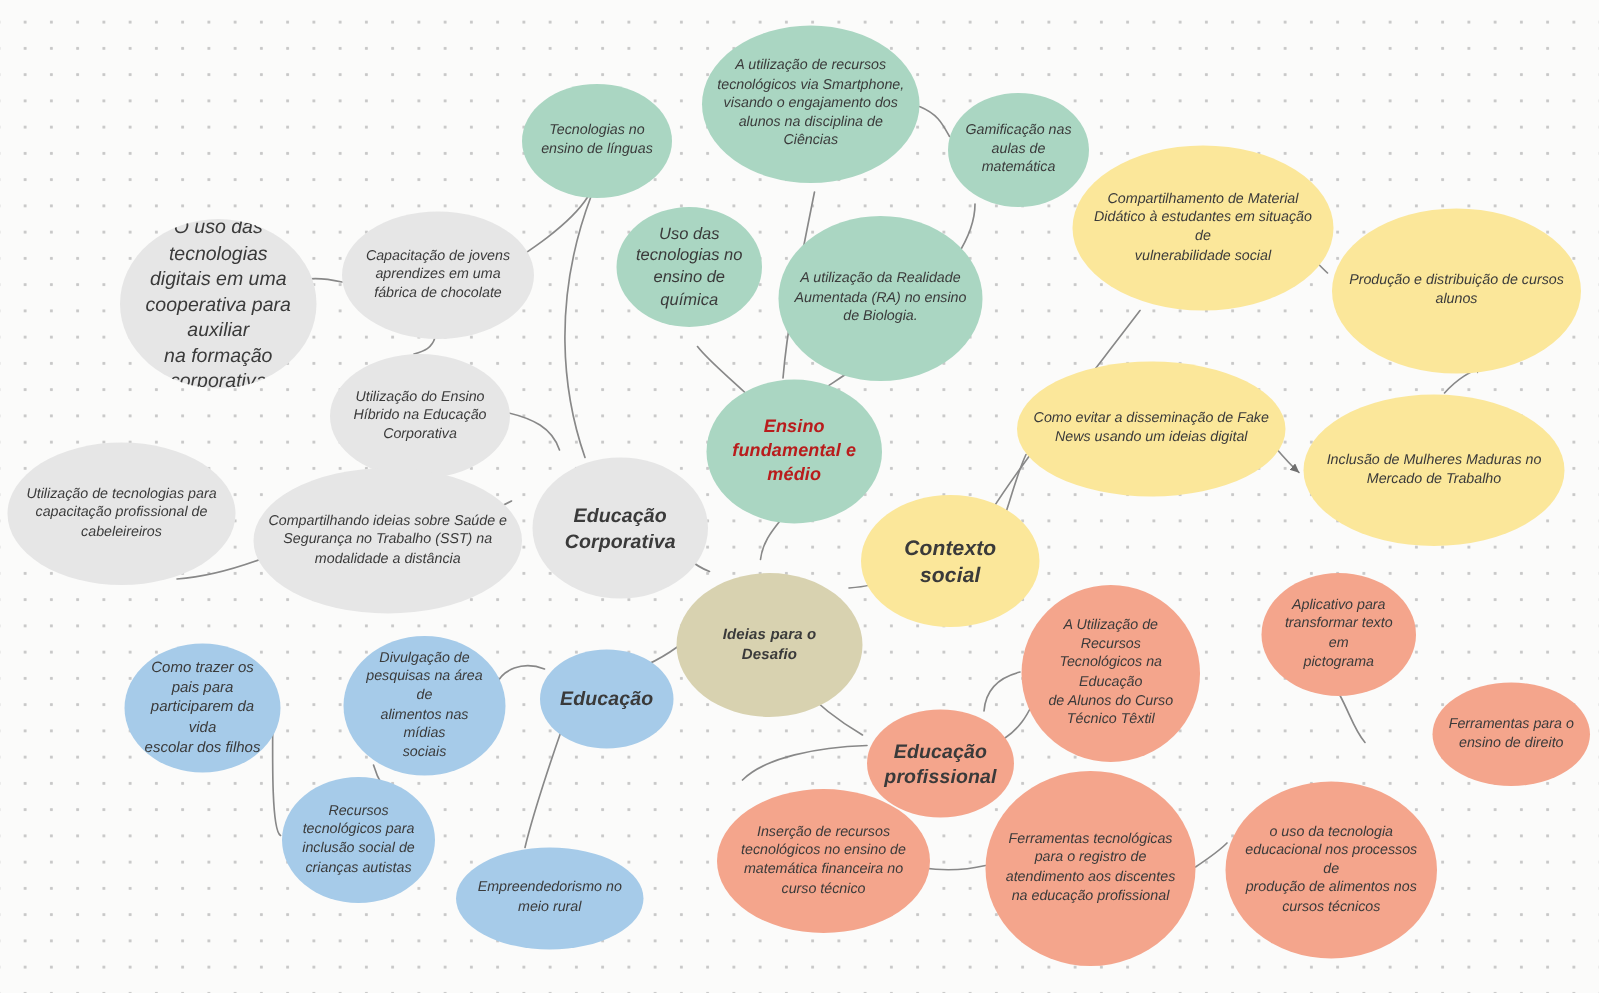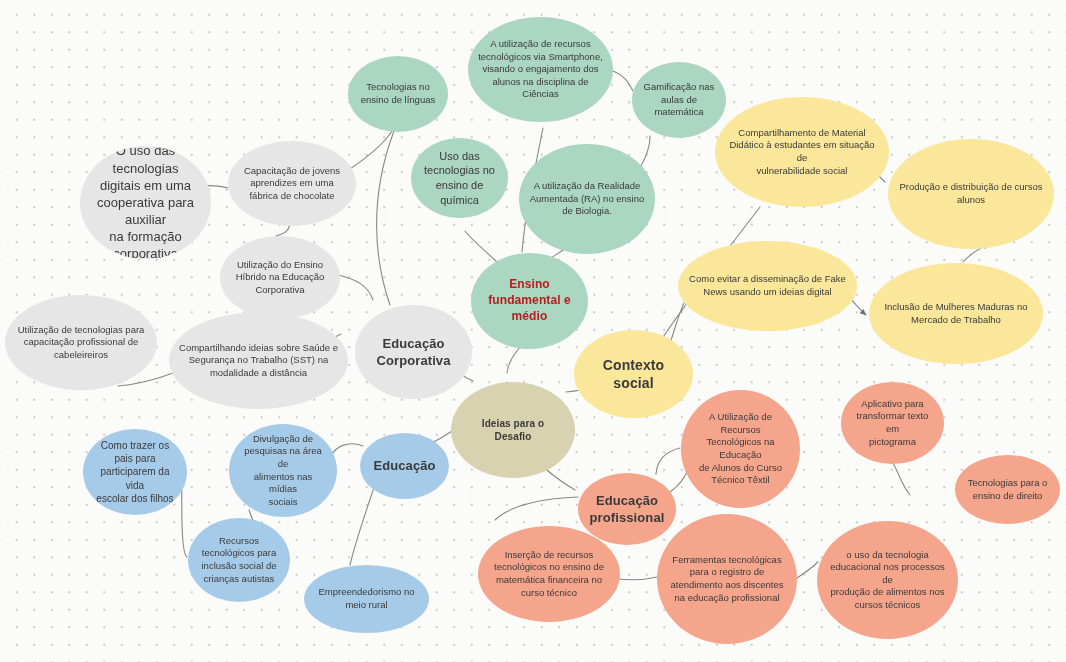--- a/index.html
+++ b/index.html
@@ -34,20 +34,21 @@
     border-radius: 50%;
     display: flex;
     align-items: center;
     justify-content: center;
     text-align: center;
     z-index: 2;
     color: #3a3a3a;
     line-height: 1.32;
     padding: 4px 10px;
     overflow: hidden;
+    font-style: italic;
   }
   .node-label {
     display: block;
     width: 100%;
     white-space: pre-line;
   }
   .hub {
     font-weight: bold;
     letter-spacing: 0.1px;
   }
@@ -222,21 +223,21 @@
 Tecnológicos na Educação
 de Alunos do Curso
 Técnico Têxtil</span>
       </div>
       <div class="node leaf" style="left: 841px; top: 382px; width: 103px; height: 82px; background: rgb(244, 165, 140); font-size: 9.5px; color: rgb(58, 58, 58);">
         <span class="node-label">Aplicativo para
 transformar texto em
 pictograma</span>
       </div>
       <div class="node leaf" style="left: 955px; top: 455px; width: 105px; height: 69px; background: rgb(244, 165, 140); font-size: 9.5px; color: rgb(58, 58, 58);">
-        <span class="node-label">Tecnologias para o
+        <span class="node-label">Ferramentas para o
 ensino de direito</span>
       </div>
       <div class="node leaf" style="left: 478px; top: 526px; width: 142px; height: 96px; background: rgb(244, 165, 140); font-size: 9.5px; color: rgb(58, 58, 58);">
         <span class="node-label">Inserção de recursos
 tecnológicos no ensino de
 matemática financeira no
 curso técnico</span>
       </div>
       <div class="node leaf" style="left: 657px; top: 514px; width: 140px; height: 130px; background: rgb(244, 165, 140); font-size: 9.5px; color: rgb(58, 58, 58);">
         <span class="node-label">Ferramentas tecnológicas

